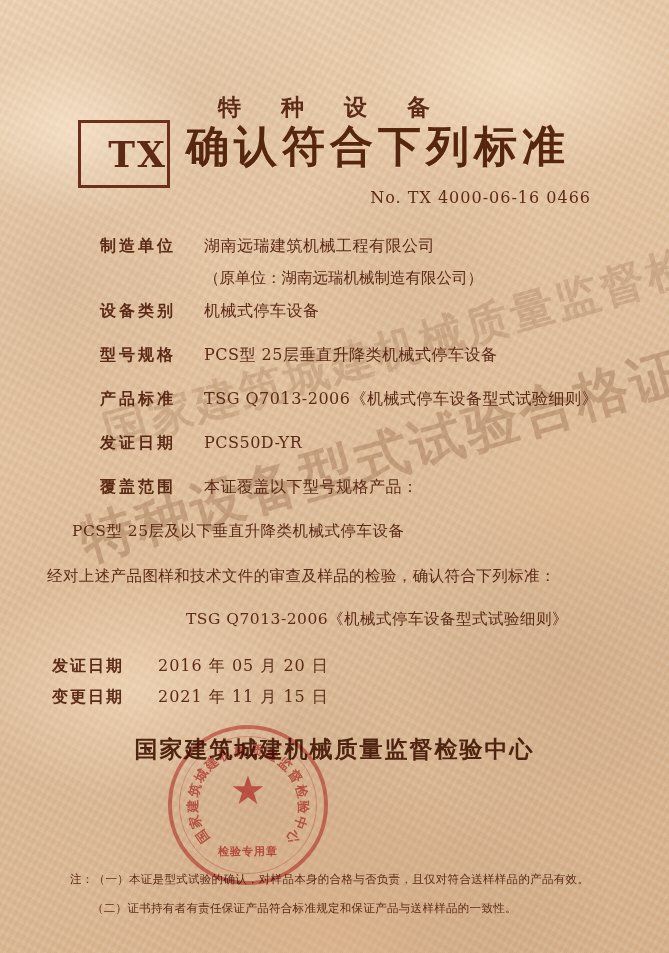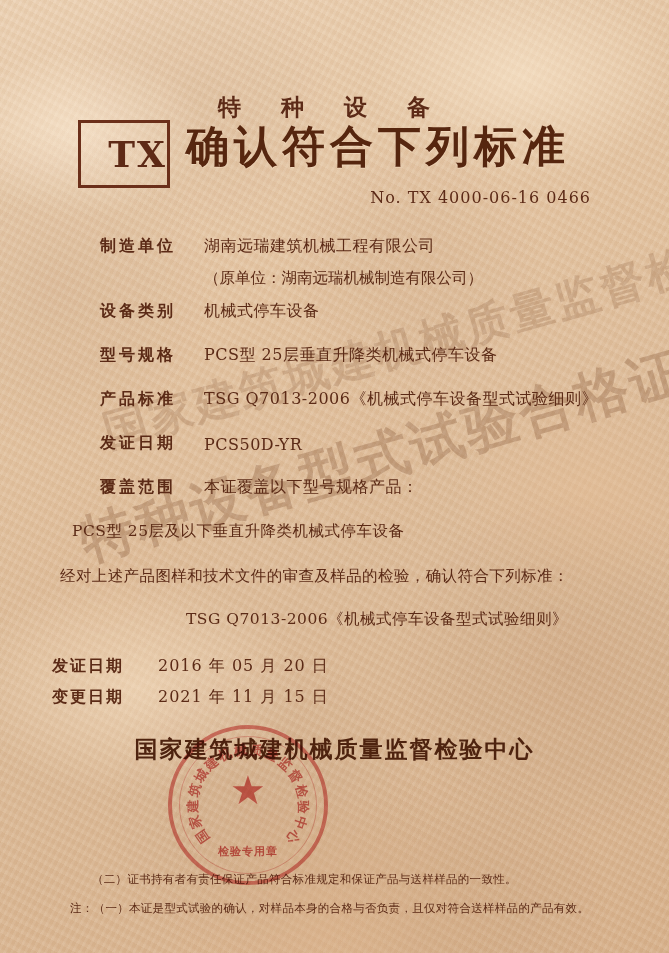--- a/index.html
+++ b/index.html
@@ -132,21 +132,21 @@
 
   
   .fields {
     position: relative;
     margin-top: 36px;
     padding-left: 100px;
     padding-right: 60px;
   }
   .row {
     display: flex;
-    align-items: flex-end;
+    align-items: flex-start;
     margin-bottom: 23px;
   }
   .label {
     width: 96px;
     flex: 0 0 96px;
     font-size: 16px;
     font-weight: bold;
     letter-spacing: 3px;
     color: #5b2a16;
     font-family: "DejaVu Sans", sans-serif;
@@ -171,21 +171,21 @@
   }
   .indent-line {
     padding-left: 72px;
     font-size: 15.5px;
     color: #5b2a16;
     margin-bottom: 24px;
     font-family: "DejaVu Serif", serif;
     letter-spacing: 0.5px;
   }
   .para {
-    padding-left: 60px;
+    padding-left: 47px;
     font-size: 15.5px;
     color: #5b2a16;
     margin-bottom: 22px;
     font-family: "DejaVu Sans", sans-serif;
     letter-spacing: 0.4px;
   }
   .std-line {
     padding-left: 186px;
     font-size: 15.5px;
     color: #5b2a16;
@@ -414,17 +414,17 @@
         <span class="seal-ch" style="transform: rotate(108.333deg) translate(0px, -57px) rotate(0deg) translate(-6px, -7px);">中</span>
         <span class="seal-ch" style="transform: rotate(125deg) translate(0px, -57px) rotate(0deg) translate(-6px, -7px);">心</span>
       </div>
     <div id="seal-star">
         <span>★</span>
       </div>
     <div id="seal-bottom">检验专用章</div>
   </div>
 
   <div class="notes">
+    <div class="note">注：（一）本证是型式试验的确认，对样品本身的合格与否负责，且仅对符合送样样品的产品有效。</div>
     <div class="note indent">（二）证书持有者有责任保证产品符合标准规定和保证产品与送样样品的一致性。</div>
-    <div class="note">注：（一）本证是型式试验的确认，对样品本身的合格与否负责，且仅对符合送样样品的产品有效。</div>
   </div>
 
 </div>
 
 </body></html>

